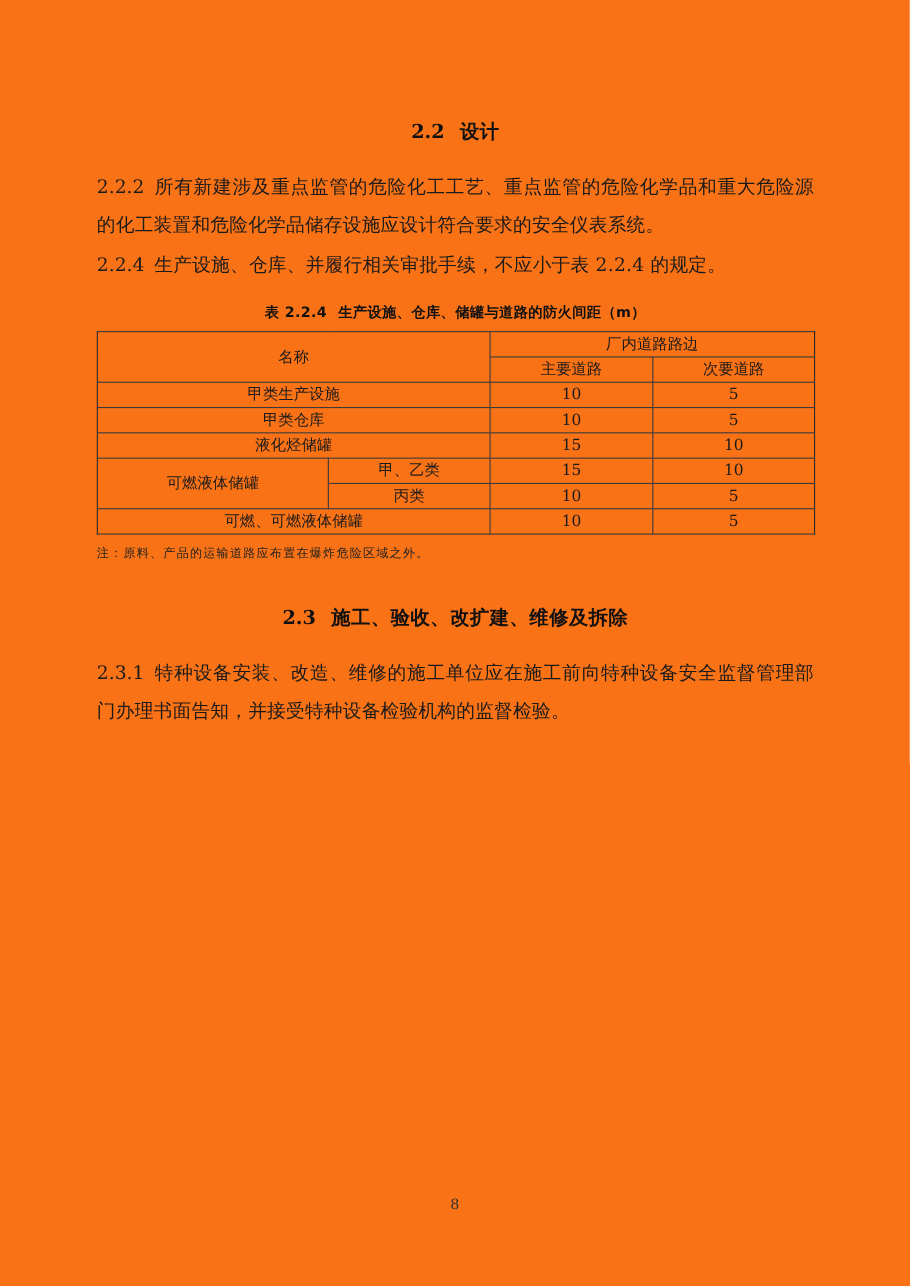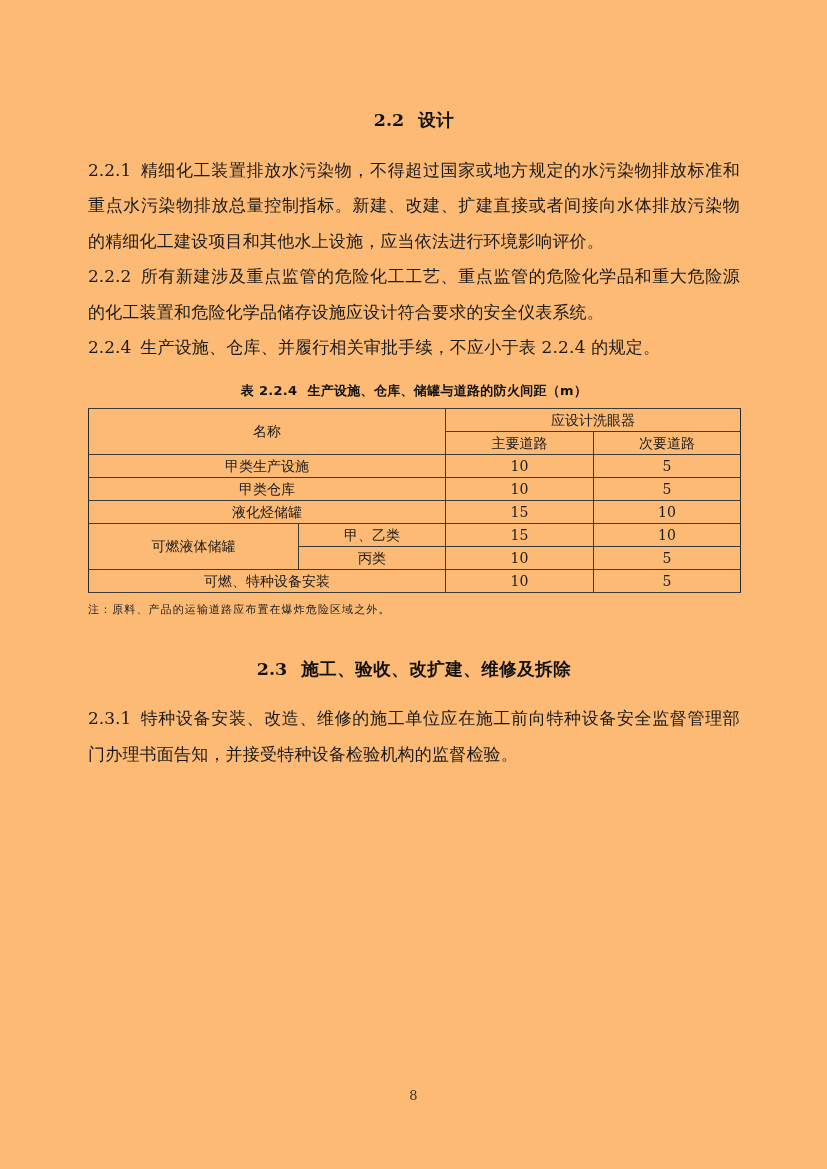--- a/index.html
+++ b/index.html
@@ -14,21 +14,21 @@
     font-family: "DejaVu Serif", "Liberation Serif", serif;
     color: #1a1a1a;
     overflow: hidden;
   }
 
   .page {
     position: absolute;
     left: 0; top: 0;
     width: 827px;
     height: 1169px;
-    background: #fdba74;
+    background: #f97316;
   }
 
   .content {
     position: absolute;
     left: 88px;
     top: 108px;
     width: 652px;
   }
 
   
@@ -129,23 +129,20 @@
 </head>
 <body>
 
 <div class="page">
   <div class="content">
 
     <div class="section-heading">
       <span class="num">2.2</span><span class="gap"></span><span>设计</span>
     </div>
 
-    <p class="para">
-      <span class="clause-num">2.2.1</span><span class="sp"></span><span>精细化工装置排放水污染物，不得超过国家或地方规定的水污染物排放标准和重点水污染物排放总量控制指标。新建、改建、扩建直接或者间接向水体排放污染物的精细化工建设项目和其他水上设施，应当依法进行环境影响评价。</span>
-    </p>
 
     <p class="para">
       <span class="clause-num">2.2.2</span><span class="sp"></span><span>所有新建涉及重点监管的危险化工工艺、重点监管的危险化学品和重大危险源的化工装置和危险化学品储存设施应设计符合要求的安全仪表系统。</span>
     </p>
 
 
     <p class="para">
       <span class="clause-num">2.2.4</span><span class="sp"></span><span>生产设施、仓库、并履行相关审批手续，不应小于表 2.2.4 的规定。</span>
     </p>
 
@@ -156,21 +153,21 @@
     <table class="fire-table">
       <colgroup>
         <col style="width:210px">
         <col style="width:147px">
         <col style="width:148px">
         <col style="width:147px">
       </colgroup>
       <thead>
         <tr>
           <th class="outer-l" colspan="2" rowspan="2">名称</th>
-          <th class="outer-r" colspan="2">应设计洗眼器</th>
+          <th class="outer-r" colspan="2">厂内道路路边</th>
         </tr>
         <tr>
           <th>主要道路</th>
           <th class="outer-r">次要道路</th>
         </tr>
       </thead>
       <tbody>
         <tr>
           <td class="outer-l" colspan="2">甲类生产设施</td>
           <td>10</td>
@@ -191,21 +188,21 @@
           <td>甲、乙类</td>
           <td>15</td>
           <td class="outer-r">10</td>
         </tr>
         <tr>
           <td>丙类</td>
           <td>10</td>
           <td class="outer-r">5</td>
         </tr>
         <tr>
-          <td class="outer-l" colspan="2">可燃、特种设备安装</td>
+          <td class="outer-l" colspan="2">可燃、可燃液体储罐</td>
           <td>10</td>
           <td class="outer-r">5</td>
         </tr>
       </tbody>
     </table>
 
     <div class="table-note">注：原料、产品的运输道路应布置在爆炸危险区域之外。</div>
 
     <div class="spacer-lg"></div>
 

